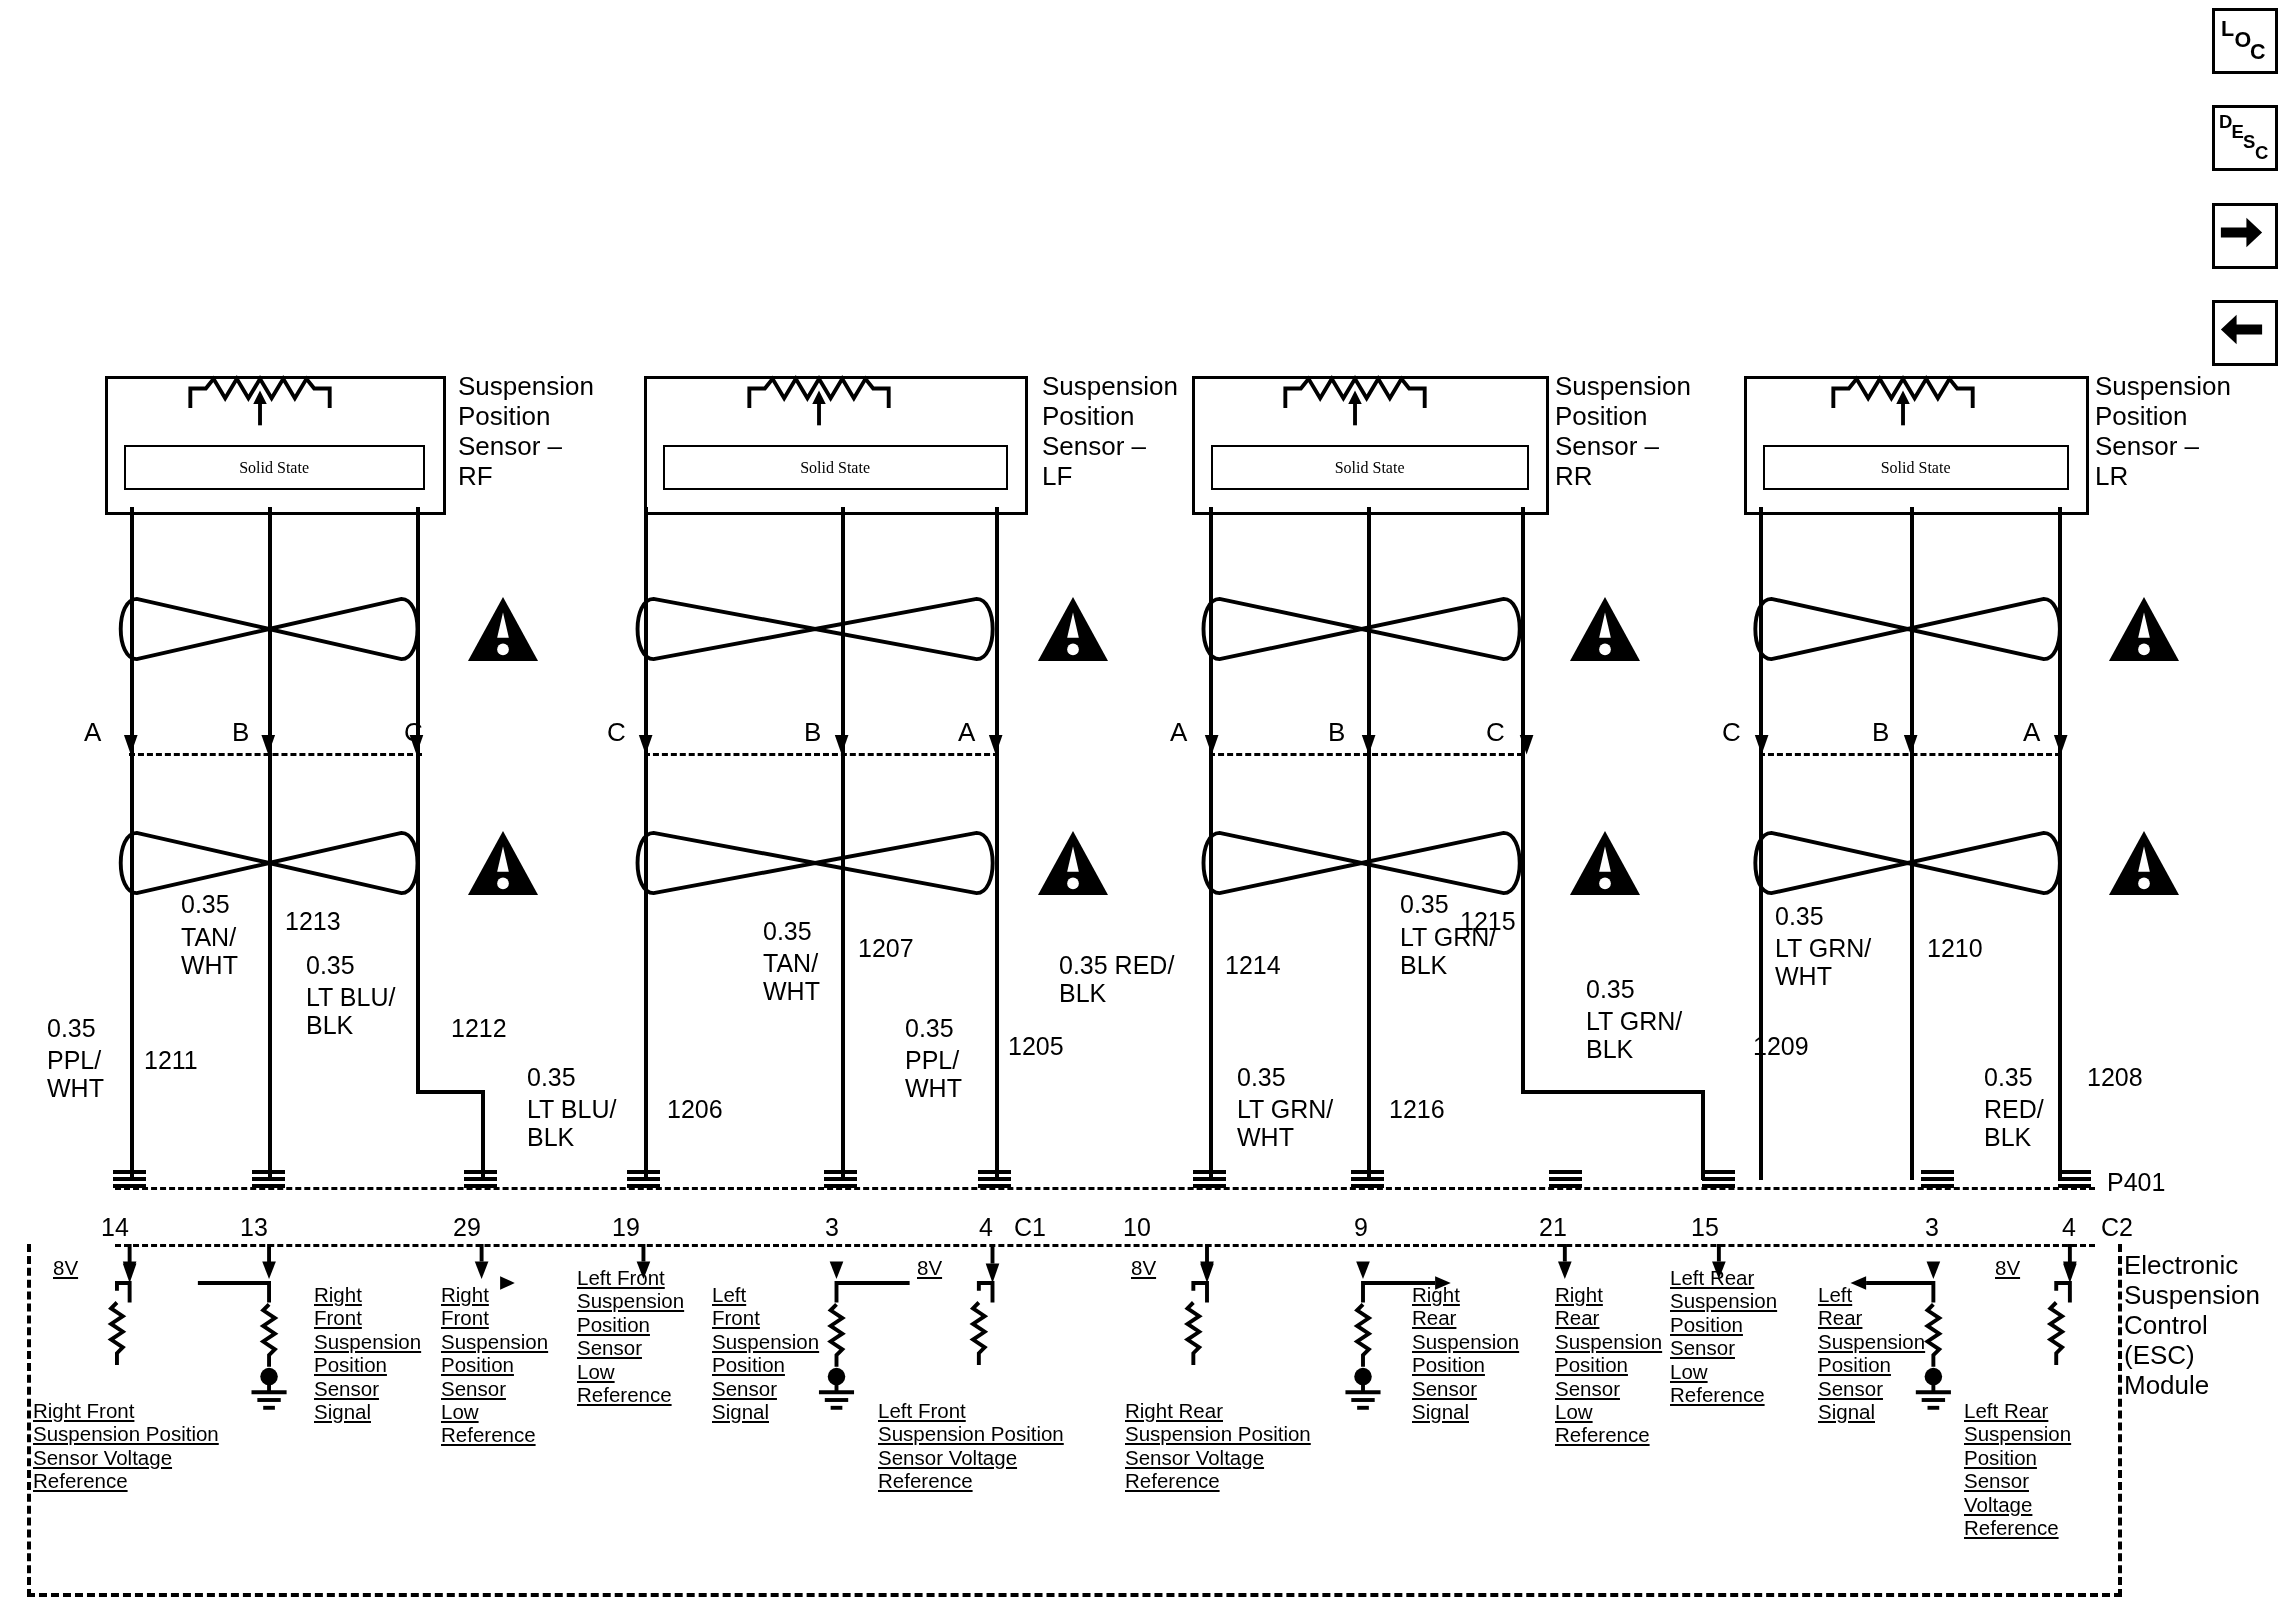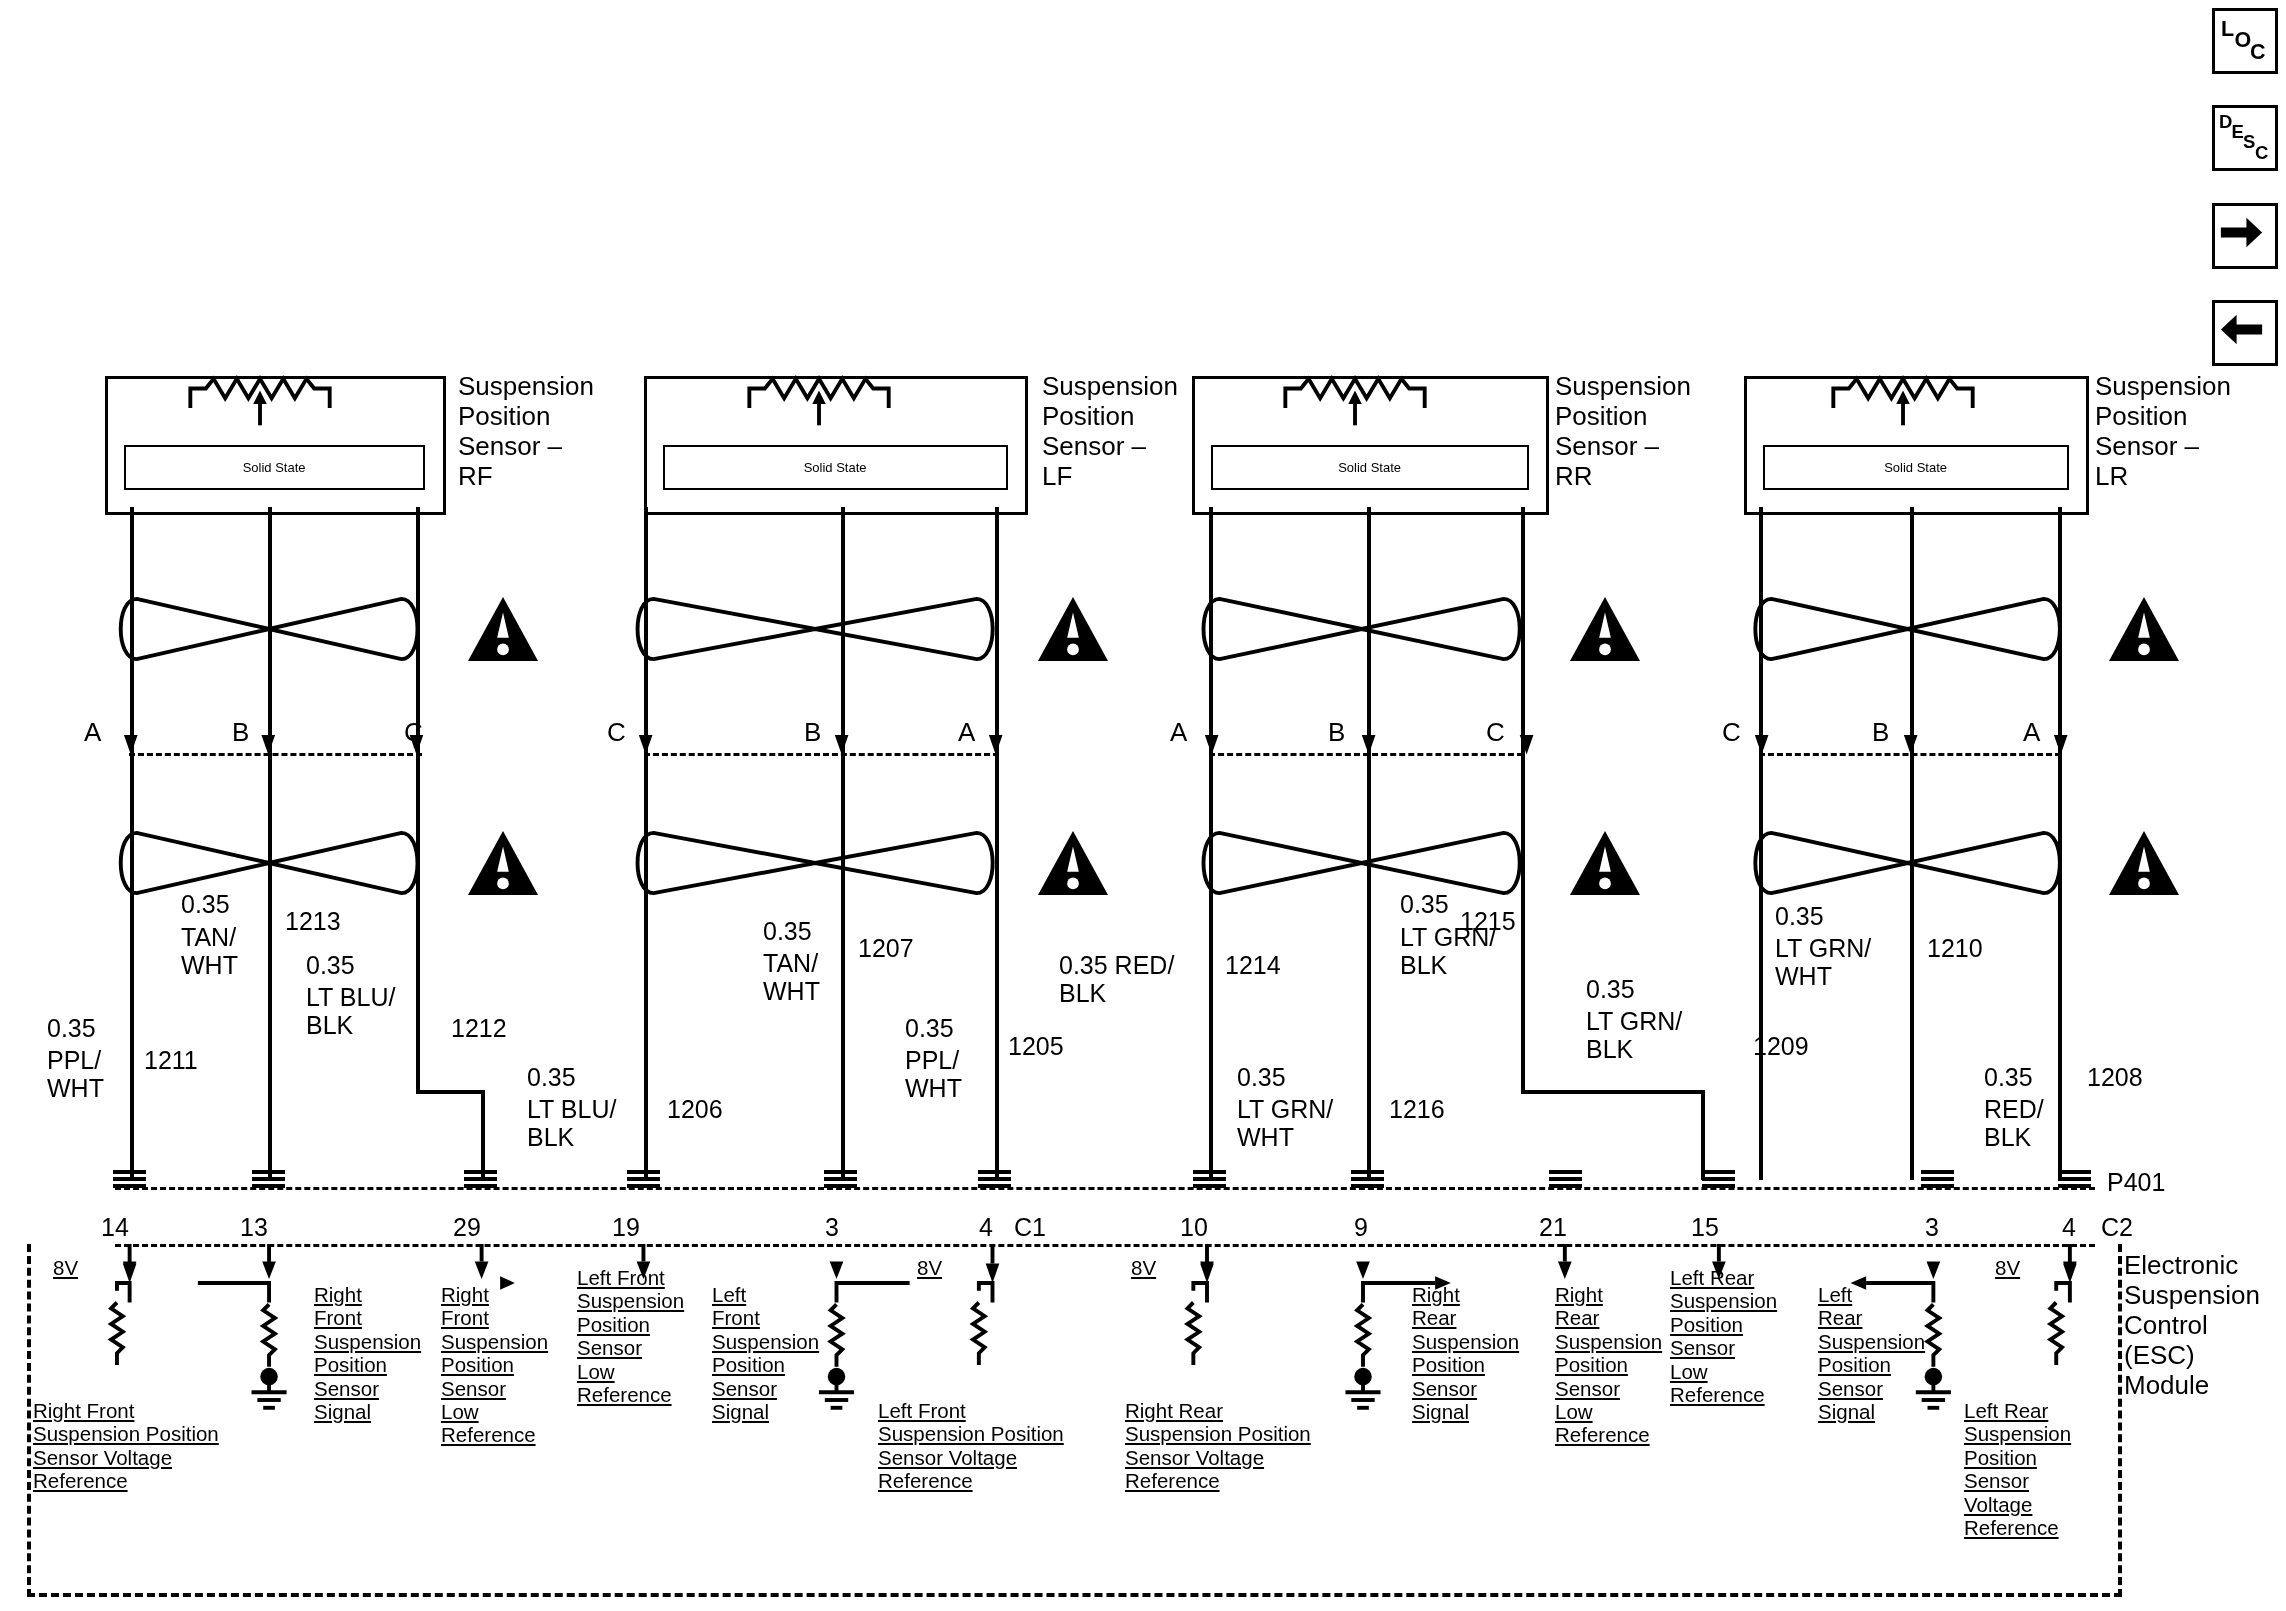--- a/index.html
+++ b/index.html
@@ -12,21 +12,21 @@
   .hline{position:absolute;background:#000;height:3.9px;}
 
   
   .navbtn{position:absolute;border:3.9px solid #000;background:#fff;}
   .navbtn .lbl{position:absolute;font-size:21.5px;font-weight:bold;}
   .arrow-svg{position:absolute;left:0;top:0;}
 
   
   .sensor{position:absolute;border:3.9px solid #000;background:#fff;}
   .sensor-inner{position:absolute;border:2.9px solid #000;background:#fff;display:flex;align-items:center;justify-content:center;}
-  .sensor-inner span{font-size:13px;}
+  .sensor-inner span{font-size:16px;font-family:Liberation Serif, serif;}
   .sensor-title{position:absolute;font-size:26px;line-height:30px;white-space:pre;}
 
   
   .bowtie{position:absolute;}
   
   .warn{position:absolute;}
   
   .pad{position:absolute;width:33px;height:17.6px;}
   .pad i{position:absolute;left:0;background:#000;height:3.9px;width:33px;}
   .pad i.b{top:0;}
@@ -386,21 +386,21 @@
 
   <div class="txt" style="position:absolute;left:2107px;top:1168px;">P401</div>
 
   <div class="txt" style="position:absolute;left:101px;top:1213px;">14</div>
   <div class="txt" style="position:absolute;left:240px;top:1213px;">13</div>
   <div class="txt" style="position:absolute;left:453px;top:1213px;">29</div>
   <div class="txt" style="position:absolute;left:612px;top:1213px;">19</div>
   <div class="txt" style="position:absolute;left:825px;top:1213px;">3</div>
   <div class="txt" style="position:absolute;left:979px;top:1213px;">4</div>
   <div class="txt" style="position:absolute;left:1014px;top:1213px;">C1</div>
-  <div class="txt" style="position:absolute;left:1180px;top:1213px;">10</div>
+  <div class="txt" style="position:absolute;left:1123px;top:1213px;">10</div>
   <div class="txt" style="position:absolute;left:1354px;top:1213px;">9</div>
   <div class="txt" style="position:absolute;left:1539px;top:1213px;text-align:center;">21</div>
   <div class="txt" style="position:absolute;left:1691px;top:1213px;">15</div>
   <div class="txt" style="position:absolute;left:1925px;top:1213px;">3</div>
   <div class="txt" style="position:absolute;left:2062px;top:1213px;">4</div>
   <div class="txt" style="position:absolute;left:2101px;top:1213px;">C2</div>
 
   <div class="dashline" style="left:115px;top:1244px;width:1980px;"></div>
 
   <div class="dashbox" style="left:27px;top:1244px;width:2087px;height:349px;border-top:none;"></div>

